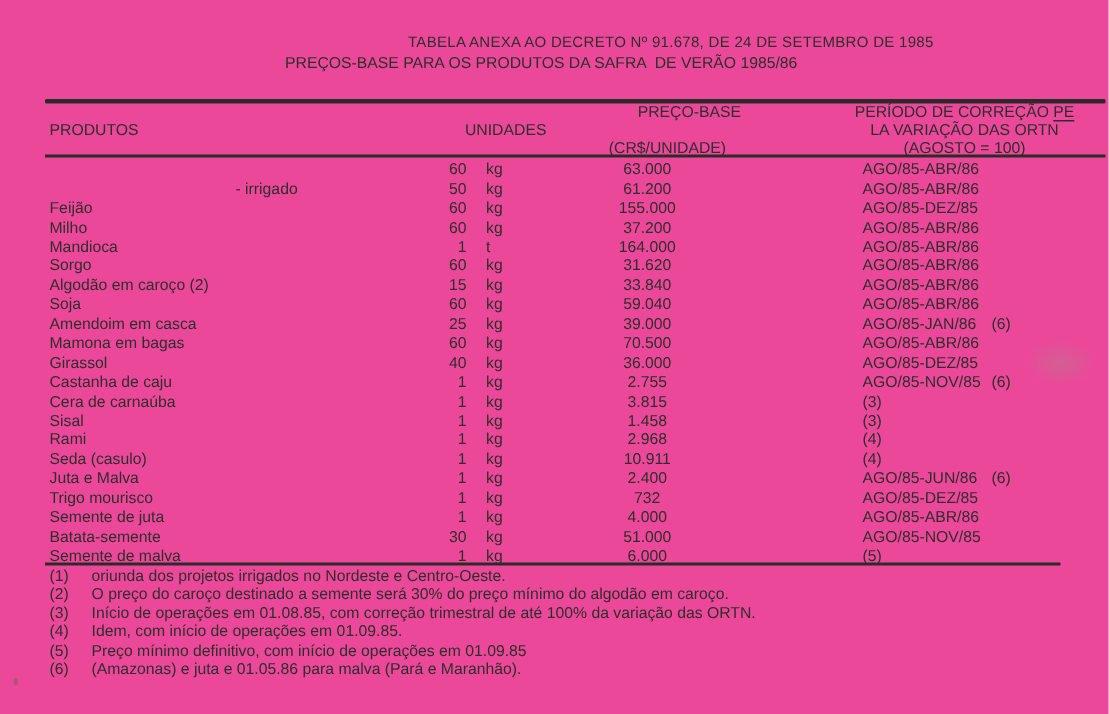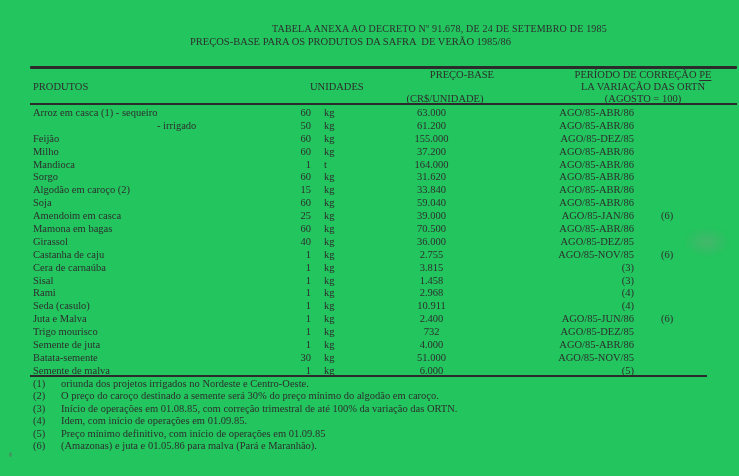--- a/index.html
+++ b/index.html
@@ -1,19 +1,19 @@
 <!DOCTYPE html>
 <html><head>
 <meta charset="utf-8">
 <style>
   html,body{margin:0;padding:0;background:#e8e8e6;}
   .page{
     position:relative;width:739px;height:476px;margin:0 auto;
-    background:#22c55e;overflow:hidden;
-    font-family:Liberation Serif, serif;
+    background:#ec4899;overflow:hidden;
+    font-family:Liberation Sans, sans-serif;
     font-size:10.5px;color:#2e2e2e;
   }
   .abs{position:absolute;white-space:pre;line-height:12px;}
   .rule{position:absolute;background:#2b2b2b;}
   .rule-top{left:30px;top:66px;width:707px;height:3px;border-radius:1px;}
   .rule-head{left:30px;top:103px;width:707px;height:2px;}
   .rule-bottom{left:30px;top:375px;width:677px;height:2px;}
   .title1{left:272px;top:23px;font-size:10px;letter-spacing:.2px;}
   .title2{left:190px;top:36px;}
   .h-products{left:33px;top:81px;}
@@ -25,21 +25,21 @@
   .h-period3{left:548px;top:93px;width:190px;text-align:center;}
   .pe-underline{text-decoration:underline;text-underline-offset:2px;}
   .rows{position:absolute;left:0;top:107px;width:739px;}
   .trow{position:relative;height:12.9px;}
   .trow>span{position:absolute;white-space:pre;line-height:12.9px;}
   .c-prod{left:33px;}
   .trow.indent .c-prod{left:157px;}
   .c-qty{left:278px;width:33px;text-align:right;}
   .c-unit{left:324px;}
   .c-price{left:398px;width:67px;text-align:center;}
-  .c-period{left:552px;width:82px;text-align:right;}
+  .c-period{left:575px;width:82px;text-align:left;}
   .c-ref{left:661px;}
   .footnotes{position:absolute;left:33px;top:378px;width:700px;}
   .footnote{position:relative;padding-left:28px;}
   .fn-marker{position:absolute;left:0;top:0;line-height:12.45px;white-space:pre;}
   .fn-line{white-space:pre;line-height:12.45px;}
   .smudge{position:absolute;left:683px;top:226px;width:48px;height:32px;
     background:radial-gradient(ellipse at center,rgba(150,150,138,.30),rgba(150,150,138,0) 70%);
     filter:blur(1px);}
   .speck{position:absolute;left:9px;top:452px;width:3px;height:5px;
     background:rgba(100,100,95,.45);border-radius:50%;}
@@ -59,21 +59,20 @@
   <div class="abs h-price1">PREÇO-BASE</div>
   <div class="abs h-price2">(CR$/UNIDADE)</div>
   <div class="abs h-period1"><span>PERÍODO DE CORREÇÃO </span><span class="pe-underline">PE</span></div>
   <div class="abs h-period2">LA VARIAÇÃO DAS ORTN</div>
   <div class="abs h-period3">(AGOSTO = 100)</div>
 
   <div class="rule rule-head"></div>
 
   <div class="rows">
       <div class="trow">
-    <span class="c-prod">Arroz em casca (1) - sequeiro</span>
     <span class="c-qty">60</span>
     <span class="c-unit">kg</span>
     <span class="c-price">63.000</span>
     <span class="c-period">AGO/85-ABR/86</span>
     <span class="c-ref"></span>
   </div>
       <div class="trow indent">
     <span class="c-prod">- irrigado</span>
     <span class="c-qty">50</span>
     <span class="c-unit">kg</span>

